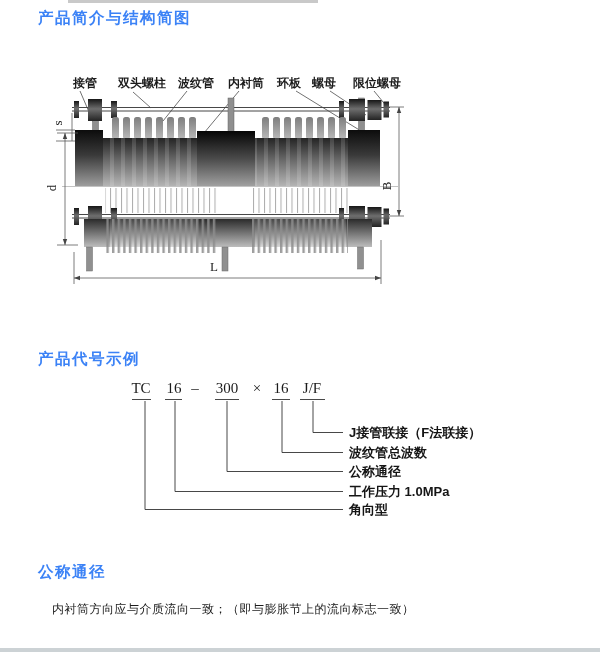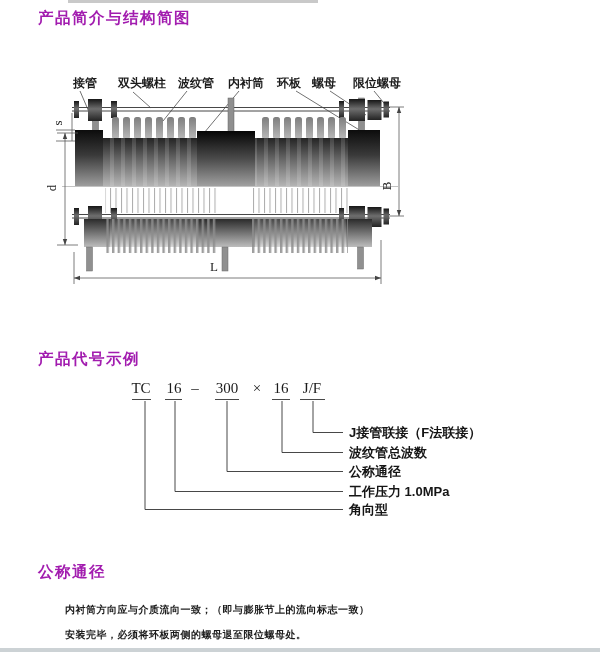--- a/index.html
+++ b/index.html
@@ -3,42 +3,42 @@
 <meta charset="utf-8">
 <style>
   html,body{margin:0;padding:0;}
   body{
     width:600px;height:652px;position:relative;background:#ffffff;
     font-family:"Liberation Sans","DejaVu Sans",sans-serif;
     overflow:hidden;-webkit-font-smoothing:antialiased;
   }
   .sec-title{
     position:absolute;left:38px;margin:0;
-    font-size:15.5px;font-weight:bold;color:#a21caf;letter-spacing:1.5px;
+    font-size:15.5px;font-weight:bold;color:#3b82f6;letter-spacing:1.5px;
   }
   #title1{top:8px;}
   #title2{top:349px;}
   #title3{top:562px;}
   .edge-top{position:absolute;left:68px;top:0;width:250px;height:3px;background:#c9c9c9;}
   .edge-bottom{position:absolute;left:0;bottom:0;width:600px;height:4px;background:#ccd2d5;}
   svg{position:absolute;left:0;overflow:visible;}
   #diagram-svg{top:60px;}
   #code-svg{top:375px;}
   .part-label{font-size:12px;font-weight:bold;fill:#1b1b1b;font-family:"Liberation Sans","DejaVu Sans",sans-serif;}
   .dim-label{font-size:13px;fill:#222;font-family:"Liberation Serif","DejaVu Serif",serif;}
   .token{font-size:15px;fill:#1b1b1b;font-family:"Liberation Serif","DejaVu Serif",serif;}
   .callout{font-size:13px;font-weight:bold;fill:#151515;font-family:"Liberation Sans","DejaVu Sans",sans-serif;}
   .leader{stroke:#4c4c4c;stroke-width:0.8;fill:none;}
   .dimline{stroke:#5a5a5a;stroke-width:0.8;fill:none;}
   .rodline{stroke:#474747;stroke-width:1;fill:none;}
   .axis{stroke:#9a9a9a;stroke-width:0.6;}
   .arrow{fill:#444;}
   .install-text{
-    position:absolute;left:65px;top:597px;width:520px;
-    font-size:10px;font-weight:700;color:#1c1c1c;line-height:25px;letter-spacing:0.5px;
+    position:absolute;left:52px;top:597px;width:520px;
+    font-size:12px;font-weight:400;color:#1c1c1c;line-height:25px;letter-spacing:0.5px;
   }
   .install-text p{margin:0;}
 </style>
 </head>
 <body>
 
 <div class="edge-top"></div>
 
 <h2 class="sec-title" id="title1">产品简介与结构简图</h2>
 
@@ -247,16 +247,15 @@
     <text class="callout" x="349" y="476">公称通径</text>
     <text class="callout" x="349" y="496">工作压力 1.0MPa</text>
     <text class="callout" x="349" y="514">角向型</text>
   </g>
 </svg>
 
 <h2 class="sec-title" id="title3">公称通径</h2>
 
 <div class="install-text">
   <p>内衬筒方向应与介质流向一致；（即与膨胀节上的流向标志一致）</p>
-  <p>安装完毕，必须将环板两侧的螺母退至限位螺母处。</p>
 </div>
 
 <div class="edge-bottom"></div>
 
 </body></html>

